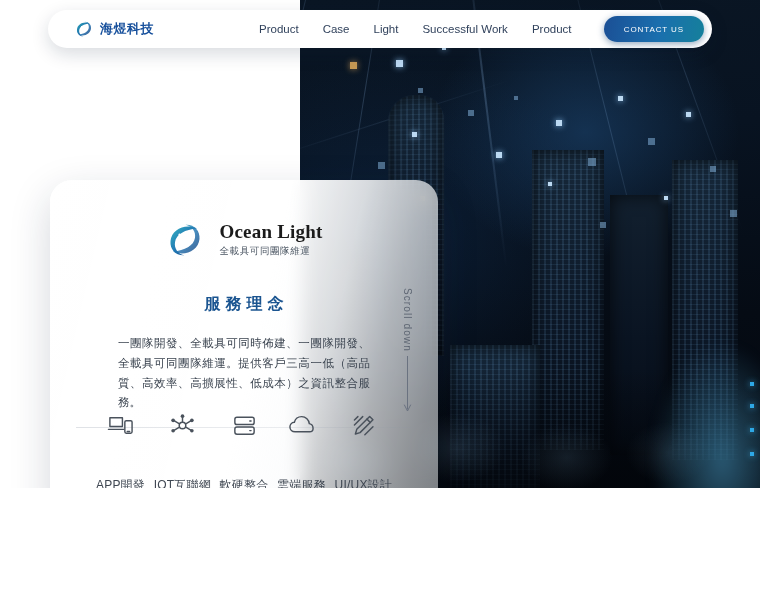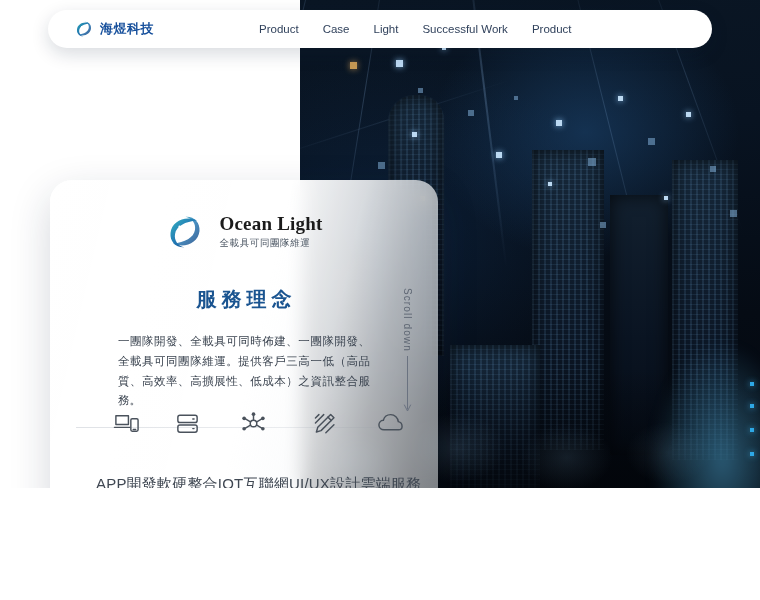--- a/index.html
+++ b/index.html
@@ -210,41 +210,41 @@
     padding: 32px 26px 0 26px;
     box-sizing: border-box;
     display: flex;
     flex-direction: column;
     align-items: center;
   }
   .logo-row {
     display: flex;
     align-items: center;
     gap: 14px;
-    margin-top: 0;
+    margin-top: 8px;
   }
   .logo-mark { width: 40px; height: 40px; flex: none; }
   .logo-text { display: flex; flex-direction: column; }
   .logo-en {
     font-family: "Liberation Serif", "DejaVu Serif", serif;
     font-size: 19px;
     font-weight: bold;
     color: #1b1b1b;
     letter-spacing: .2px;
     line-height: 1.1;
   }
   .logo-zh {
     font-size: 9.5px;
     color: #4a5562;
     letter-spacing: .6px;
     margin-top: 3px;
   }
   .section-title {
     margin-top: 34px;
-    font-size: 20px;
+    font-size: 16px;
     font-weight: bold;
     color: #1a5490;
     letter-spacing: 5px;
     text-indent: 5px;
   }
   .body-copy {
     margin-top: 19px;
     width: 252px;
     font-size: 11.5px;
     line-height: 1.72;
@@ -276,21 +276,21 @@
   .service {
     display: flex;
     flex-direction: column;
     align-items: center;
     gap: 7px;
     cursor: pointer;
     text-decoration: none;
   }
   .service .ico { width: 27px; height: 27px; display: block; }
   .service .lbl {
-    font-size: 15px;
+    font-size: 12px;
     color: #3f4752;
     white-space: nowrap;
     letter-spacing: .2px;
     margin-top: 31px;
   }
 
   
   .scroll-down {
     position: absolute;
     left: 402px;
@@ -399,20 +399,21 @@
     </a>
 
     <nav class="nav">
       <a href="#">Product</a>
       <a href="#">Case</a>
       <a href="#">Light</a>
       <a href="#">Successful Work</a>
       <a href="#">Product</a>
     </nav>
 
+    <button class="contact-btn">CONTACT US</button>
   </div>
 
   <div class="card">
     <div class="card-inner">
 
       <div class="logo-row">
         <svg class="logo-mark" viewBox="0 0 40 40">
           <defs>
             <linearGradient id="gCard" x1="0" y1="0" x2="1" y2="1">
               <stop offset="0%" stop-color="#35b3c2"></stop>
@@ -444,58 +445,58 @@
           <path d="M3 6 h13 v9 H3 z"></path>
           <path d="M1.5 18 h16"></path>
           <rect x="18.5" y="9" width="7.5" height="13" rx="1.4"></rect>
           <path d="M21 20.3 h2.5"></path>
         </svg>
         <span class="lbl">APP開發</span>
       </a>
 
       <a class="service" href="#">
         <svg class="ico" viewBox="0 0 28 28" fill="none" stroke="#4a525c" stroke-width="1.5" stroke-linecap="round" stroke-linejoin="round">
-          <rect x="4" y="5.5" width="20" height="7.5" rx="2.2"></rect>
-          <rect x="4" y="15.5" width="20" height="7.5" rx="2.2"></rect>
-          <path d="M19.5 9.3 h1.3"></path>
-          <path d="M19.5 19.3 h1.3"></path>
-        </svg>
-        <span class="lbl">軟硬整合</span>
-      </a>
-
-      <a class="service" href="#">
-        <svg class="ico" viewBox="0 0 28 28" fill="none" stroke="#4a525c" stroke-width="1.5" stroke-linecap="round" stroke-linejoin="round">
           <circle cx="14" cy="14" r="3.4"></circle>
           <path d="M5.6 9.3 L10.9 12.3 M5.6 18.7 L10.9 15.7 M17.4 12.3 L22.6 9.3 M17.4 15.7 L22.6 18.7 M14 10.6 L14 5.4"></path>
           <circle cx="4.3" cy="8.6" r="1.9" fill="#4a525c" stroke="none"></circle>
           <circle cx="4.3" cy="19.4" r="1.9" fill="#4a525c" stroke="none"></circle>
           <circle cx="23.7" cy="8.6" r="1.9" fill="#4a525c" stroke="none"></circle>
           <circle cx="23.7" cy="19.4" r="1.9" fill="#4a525c" stroke="none"></circle>
           <circle cx="14" cy="4.3" r="1.9" fill="#4a525c" stroke="none"></circle>
         </svg>
         <span class="lbl">IOT互聯網</span>
       </a>
 
       <a class="service" href="#">
         <svg class="ico" viewBox="0 0 28 28" fill="none" stroke="#4a525c" stroke-width="1.5" stroke-linecap="round" stroke-linejoin="round">
+          <rect x="4" y="5.5" width="20" height="7.5" rx="2.2"></rect>
+          <rect x="4" y="15.5" width="20" height="7.5" rx="2.2"></rect>
+          <path d="M19.5 9.3 h1.3"></path>
+          <path d="M19.5 19.3 h1.3"></path>
+        </svg>
+        <span class="lbl">軟硬整合</span>
+      </a>
+
+      <a class="service" href="#">
+        <svg class="ico" viewBox="0 0 28 28" fill="none" stroke="#4a525c" stroke-width="1.5" stroke-linecap="round" stroke-linejoin="round">
+          <path d="M7.3 20.5 C4.3 20.5 2 18.3 2 15.5 C2 12.9 4 10.8 6.6 10.6 C7.5 7.2 10.6 4.8 14.2 4.8 C18.4 4.8 21.8 8 22.1 12.1 C24.4 12.6 26 14.6 26 17 C26 19 24.4 20.5 22.4 20.5 Z"></path>
+        </svg>
+        <span class="lbl">雲端服務</span>
+      </a>
+
+      <a class="service" href="#">
+        <svg class="ico" viewBox="0 0 28 28" fill="none" stroke="#4a525c" stroke-width="1.5" stroke-linecap="round" stroke-linejoin="round">
           <path d="M20.4 4.6 L23.8 8 L10.4 21.4 L5.6 22.8 L7 18 Z"></path>
           <path d="M17.6 7.4 L21 10.8"></path>
           <path d="M4.6 8.4 L8.2 4.8 M4.6 13.4 L13.2 4.8"></path>
           <path d="M15.4 23.6 L23.8 15.2"></path>
         </svg>
         <span class="lbl">UI/UX設計</span>
       </a>
 
-      <a class="service" href="#">
-        <svg class="ico" viewBox="0 0 28 28" fill="none" stroke="#4a525c" stroke-width="1.5" stroke-linecap="round" stroke-linejoin="round">
-          <path d="M7.3 20.5 C4.3 20.5 2 18.3 2 15.5 C2 12.9 4 10.8 6.6 10.6 C7.5 7.2 10.6 4.8 14.2 4.8 C18.4 4.8 21.8 8 22.1 12.1 C24.4 12.6 26 14.6 26 17 C26 19 24.4 20.5 22.4 20.5 Z"></path>
-        </svg>
-        <span class="lbl">雲端服務</span>
-      </a>
-
     </div>
   </div>
 
   <div class="scroll-down">
     <span class="scroll-label">Scroll down</span>
     <svg class="scroll-arrow" viewBox="0 0 9 58" fill="none" stroke="#6a7280" stroke-width="1" stroke-linecap="round" stroke-linejoin="round">
       <path d="M4.5 0 L4.5 53"></path>
       <path d="M1.4 49 L4.5 55 L7.6 49"></path>
     </svg>
   </div>

